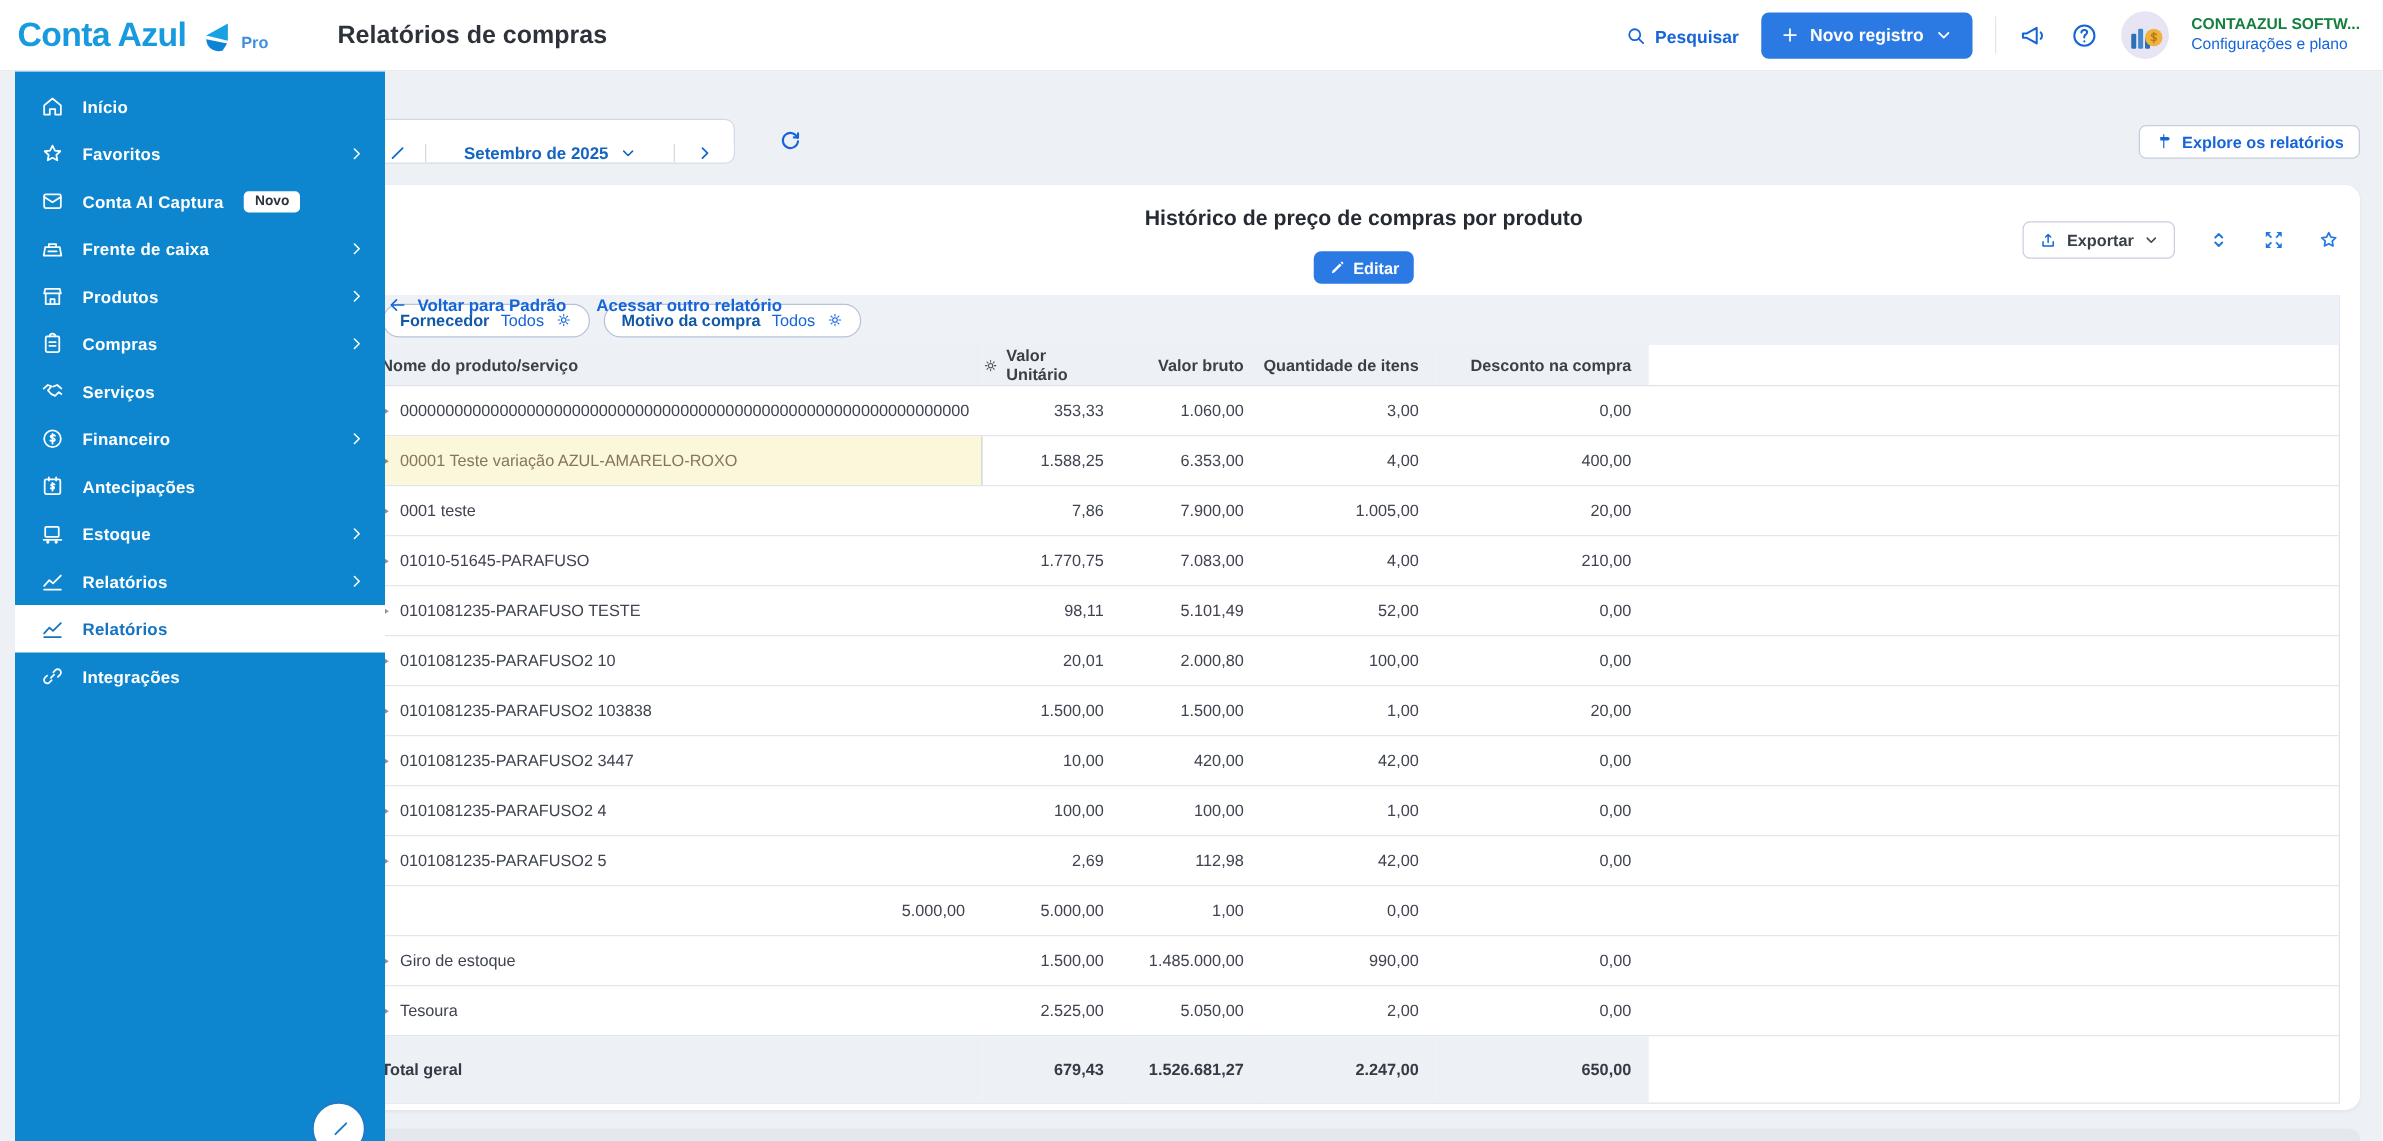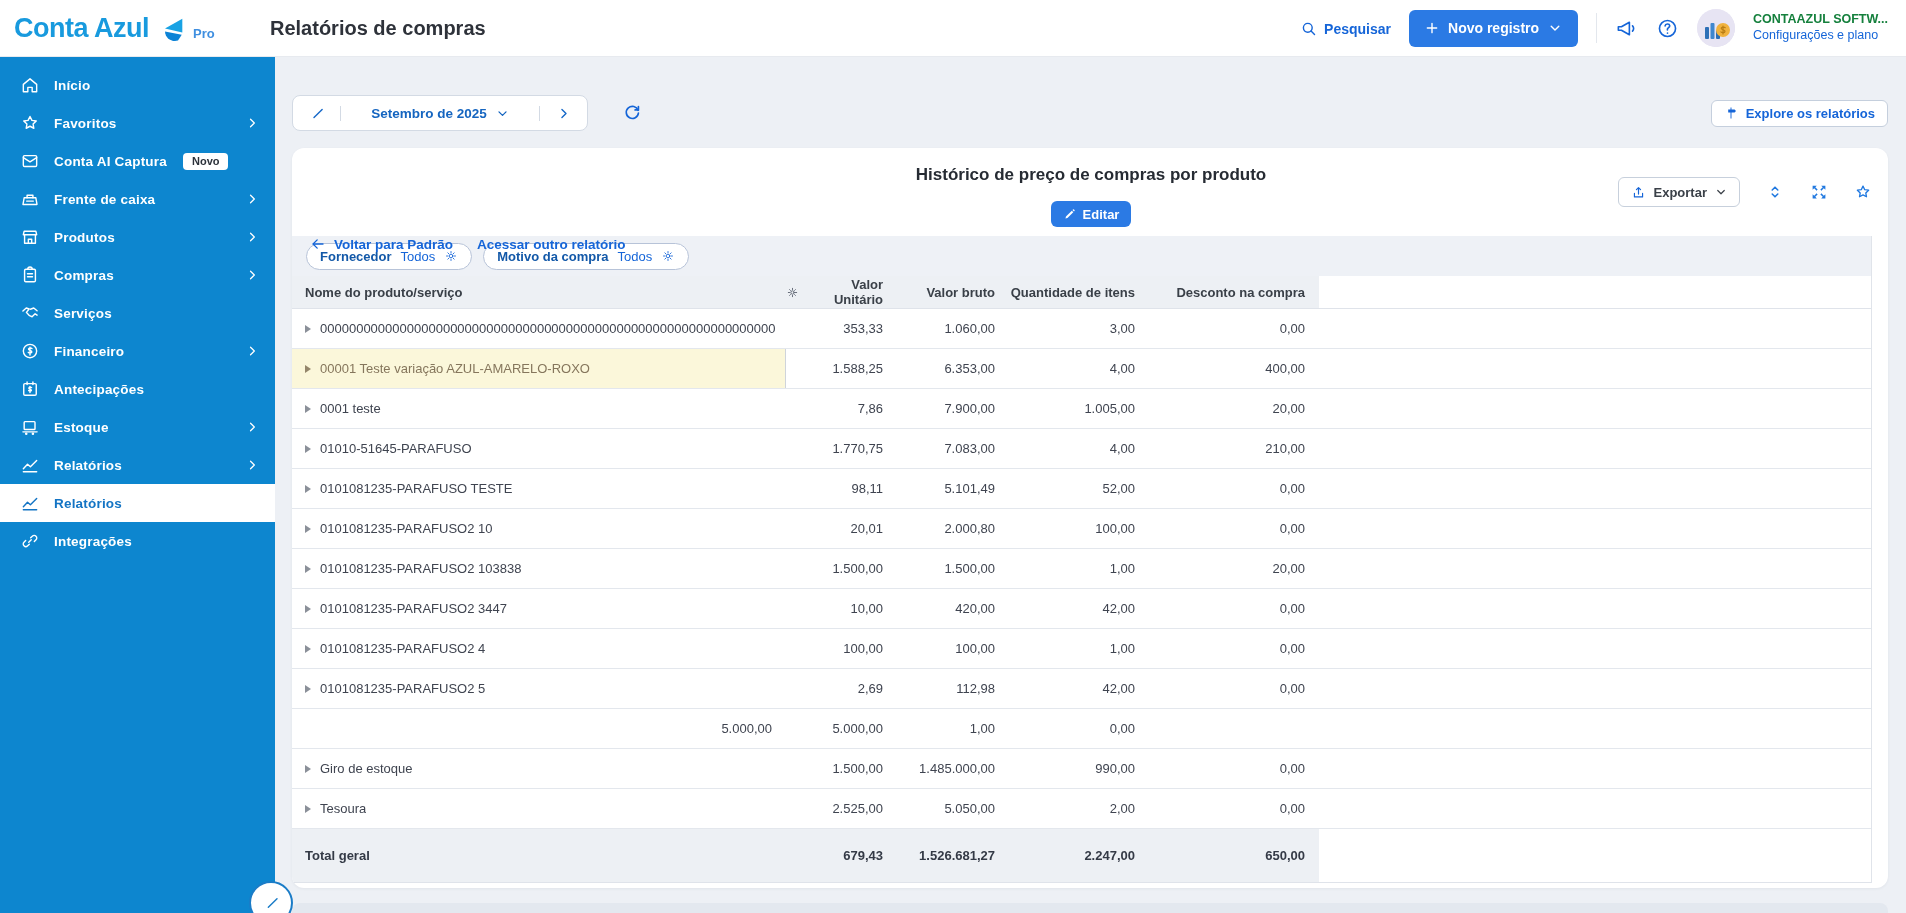--- a/index.html
+++ b/index.html
@@ -25,39 +25,39 @@
   .icon-btn { background:none; border:none; cursor:pointer; color:#1565d8; }
   .icon-btn svg { width:23px; height:23px; }
   .avatar { width:38px; height:38px; border-radius:50%; overflow:hidden; flex:0 0 auto; cursor:pointer;
             background:radial-gradient(circle at 35% 30%, #f3f0fa 0%, #e4e1f1 60%, #d7d4ea 100%); position:relative; }
   .avatar svg { width:100%; height:100%; }
   .account { line-height:1.25; max-width:170px; cursor:pointer; }
   .account .acc-name { font-size:12.5px; font-weight:700; color:#15803d; white-space:nowrap; }
   .account .acc-link { font-size:12.5px; color:#1565d8; white-space:nowrap; }
 
   
-  .sidebar { position:absolute; top:57px; left:0; width:275px; bottom:0; background:#0d86cf; padding-top:9px; z-index:20; }
+  .sidebar { position:absolute; top:57px; left:12px; width:296px; bottom:0; background:#0d86cf; padding-top:9px; z-index:20; }
   .side-item { height:38px; display:flex; align-items:center; padding:0 16px 0 20px; color:#fff; cursor:pointer; gap:14px; }
   .side-item .side-icon { width:20px; height:20px; flex:0 0 auto; }
   .side-item .side-icon svg { width:20px; height:20px; }
   .side-label { font-size:13.5px; font-weight:700; letter-spacing:.2px; white-space:nowrap; }
   .side-badge { background:#fff; color:#2c323b; font-size:11px; font-weight:700; border-radius:4px; padding:2.5px 9px; margin-left:2px; }
   .side-spacer { flex:1; }
   .side-chevron { width:14px; height:14px; }
   .side-chevron svg { width:14px; height:14px; }
   .side-item.active { background:#fff; color:#1374c4; }
   .collapse-btn { position:absolute; left:249px; top:881px; width:44px; height:44px; border-radius:50%;
                   background:#fff; border:2px solid #1b7cc7; color:#1b7cc7; z-index:25; cursor:pointer;
                   display:flex; align-items:center; justify-content:center; }
   .collapse-btn svg { width:16px; height:16px; }
 
   
   .main { position:absolute; left:277px; top:57px; right:0; bottom:0; padding:38px 18px 0 15px; }
   .toolbar { display:flex; align-items:center; height:36px; }
-  .period-nav { display:flex; align-items:center; height:36px; background:#fff; border:1px solid #d3dae4; border-radius:8px; overflow:hidden; }
+  .period-nav { display:flex; align-items:flex-end; height:36px; background:#fff; border:1px solid #d3dae4; border-radius:8px; overflow:hidden; }
   .pn-btn { width:48px; display:flex; align-items:center; justify-content:center; background:#fff; border:none; cursor:pointer; color:#1467c8; }
   .pn-btn svg { width:15px; height:15px; }
   .pn-prev { border-right:1px solid #d3dae4; }
   .pn-next { border-left:1px solid #d3dae4; }
   .pn-label { width:198px; display:flex; align-items:center; justify-content:center; gap:9px; color:#1565c0;
               font-size:13.5px; font-weight:700; cursor:pointer; }
   .pn-label svg { width:13px; height:13px; }
   .refresh-btn { background:none; border:none; color:#1565d8; margin-left:34px; cursor:pointer; }
   .refresh-btn svg { width:20px; height:20px; }
   .btn-explore { margin-left:auto; display:flex; align-items:center; gap:8px; background:#fff; border:1px solid #c5cfdd;
@@ -85,21 +85,21 @@
   .tool-ic svg { width:18px; height:18px; }
 
   
   .tablewrap { margin-right:16px; border-right:1px solid #e0e4ea; }
   .chipband { height:40px; background:#eef1f6; display:flex; align-items:center; gap:11px; padding:0 14px; }
   .chip { display:flex; align-items:center; gap:9px; background:#fff; border:1px solid #b7c3d8; border-radius:15px;
           height:27px; padding:0 13px; cursor:pointer; }
   .chip .chip-name { font-size:13px; font-weight:700; color:#1258a8; }
   .chip .chip-val { font-size:13px; color:#1565d8; }
   .chip svg { width:14px; height:14px; color:#1565d8; }
-  .tgrid { display:grid; grid-template-columns:494px 111px 112px 140px 170px 1fr;text-align:right; }
+  .tgrid { display:grid; grid-template-columns:494px 111px 112px 140px 170px 1fr; }
   .thead { height:33px; border-bottom:1px solid #dfe3ea; }
   .hcell { background:#edf0f4; display:flex; align-items:center; font-size:13px; font-weight:700; color:#3a4048; }
   .hcell.first { padding-left:13px; }
   .hcell.num { justify-content:flex-end; padding-right:14px; gap:6px; }
   .hcell svg { width:13px; height:13px; color:#4a5160; }
   .trow { height:40px; border-bottom:1px solid #e3e7ed; }
   .td { display:flex; align-items:center; font-size:13px; color:#3f4450; min-width:0; }
   .td.name { padding-left:13px; gap:9px; }
   .td.name .nm { overflow:hidden; text-overflow:ellipsis; white-space:nowrap; }
   .td.num { justify-content:flex-end; padding-right:14px; }

